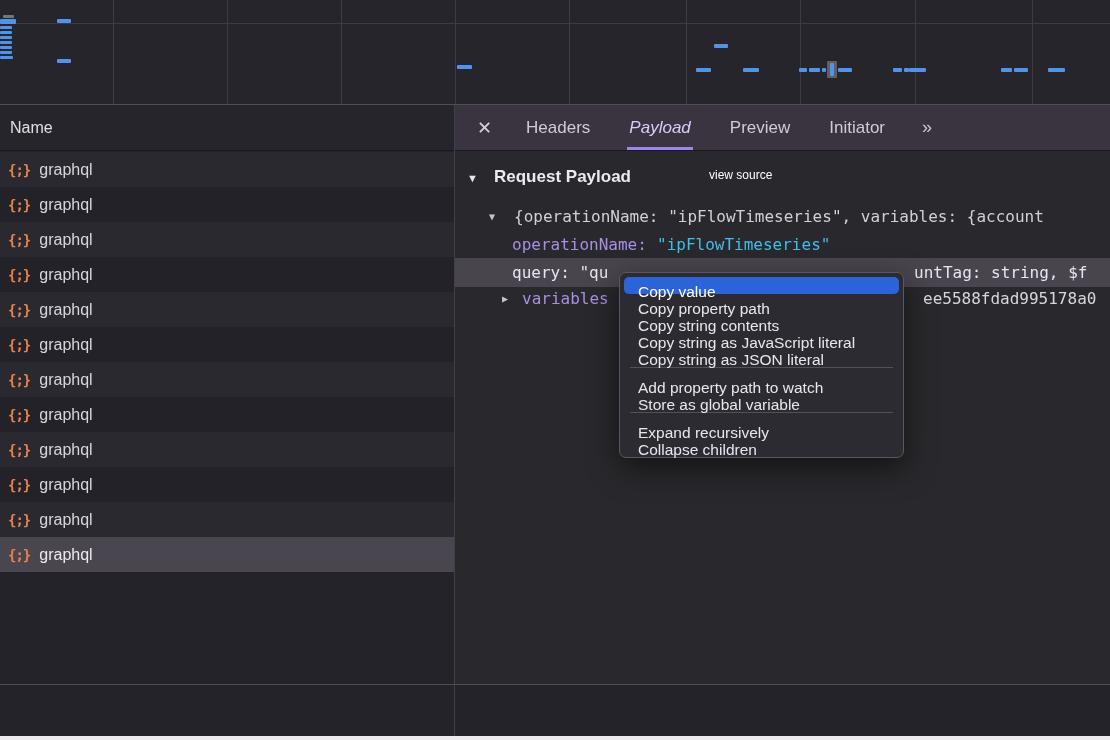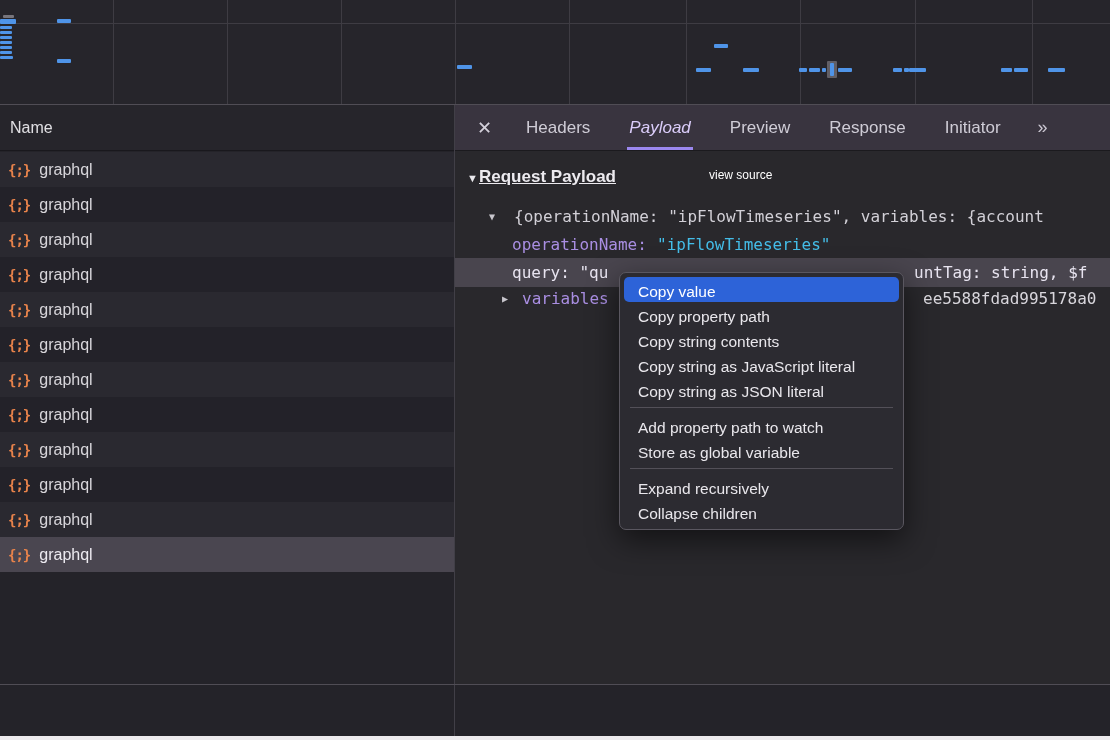--- a/index.html
+++ b/index.html
@@ -56,21 +56,21 @@
   .tab{
     display:flex;align-items:center;border-bottom:3px solid transparent;
     padding:3px 2px 0 2px;cursor:default;white-space:nowrap;
   }
   .tab.active{color:#dbcdfa;border-bottom-color:#9b87ef;font-style:italic;}
   .overflow{align-self:center;font-size:18px;color:#cbc7d2;letter-spacing:-2px;}
   
   .tree-row{position:absolute;left:0;width:655px;white-space:nowrap;}
   #section-row{top:62px;height:24px;font-size:17px;}
   #section-row .tri{position:absolute;left:12px;top:5px;font-size:11px;color:#e9e8ec;}
-  #section-row .title{position:absolute;left:24px;top:0;font-weight:bold;color:#eceaef;text-decoration:underline;}
+  #section-row .title{position:absolute;left:39px;top:0;font-weight:bold;color:#eceaef;}
   #section-row .view-source{position:absolute;left:254px;top:1px;color:#ffffff;font-size:12px;}
   .mono{font-family:"DejaVu Sans Mono",monospace;font-size:16px;}
   .tri-small{font-size:10px;color:#c8c6cd;}
   #preview-row{top:102px;height:20px;color:#d2d0d7;overflow:hidden;}
   #preview-row .tri-small{position:absolute;left:34px;top:4px;}
   #preview-row .txt{position:absolute;left:59px;top:0;}
   #opname-row{top:130px;height:20px;}
   #opname-row .key{position:absolute;left:57px;top:0;color:#a98ee2;}
   #opname-row .val{position:absolute;left:202px;top:0;color:#44bde8;}
   #query-row{top:153px;height:29px;background:#49454e;}
@@ -88,21 +88,21 @@
   #bottom-strip{position:absolute;left:0;top:736px;width:1110px;height:4px;background:#edebee;}
   
   #context-menu{
     position:absolute;left:619px;top:272px;width:285px;
     background:#2c2b31;border:1px solid #5a5760;border-radius:7px;
     box-shadow:0 10px 30px rgba(0,0,0,0.55);
     padding:4px 0 5px 0;box-sizing:border-box;
     font-size:15.5px;color:#e9e7ec;
   }
   .menu-item{
-    height:25px;line-height:29px;margin:0 4px;padding-left:14px;
+    height:17px;line-height:29px;margin:0 4px;padding-left:14px;
     border-radius:5px;white-space:nowrap;cursor:default;
   }
   .menu-item.highlighted{background:#2d63d8;color:#ffffff;}
   .menu-sep{height:1px;background:#535058;margin:5px 10px;}
 </style>
 </head>
 <body>
 
 <div id="app">
 
@@ -202,21 +202,20 @@
     </div>
 
   <div id="v-divider"></div>
 
   <div id="right">
     <div id="tabbar">
       <span class="close">✕</span>
     <div class="tab">Headers</div>
         <div class="tab active">Payload</div>
         <div class="tab">Preview</div>
-        <div class="tab">Response</div>
         <div class="tab">Initiator</div>
         <span class="overflow">»</span>
       </div>
 
     <div class="tree-row" id="section-row">
       <span class="tri">▼</span>
       <span class="title">Request Payload</span>
       <span class="view-source">view source</span>
     </div>
 

